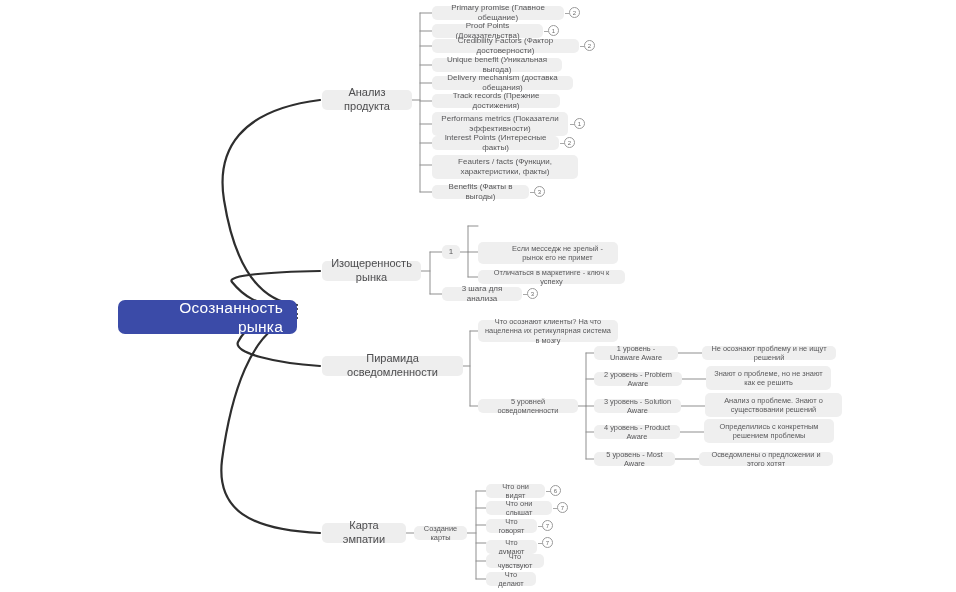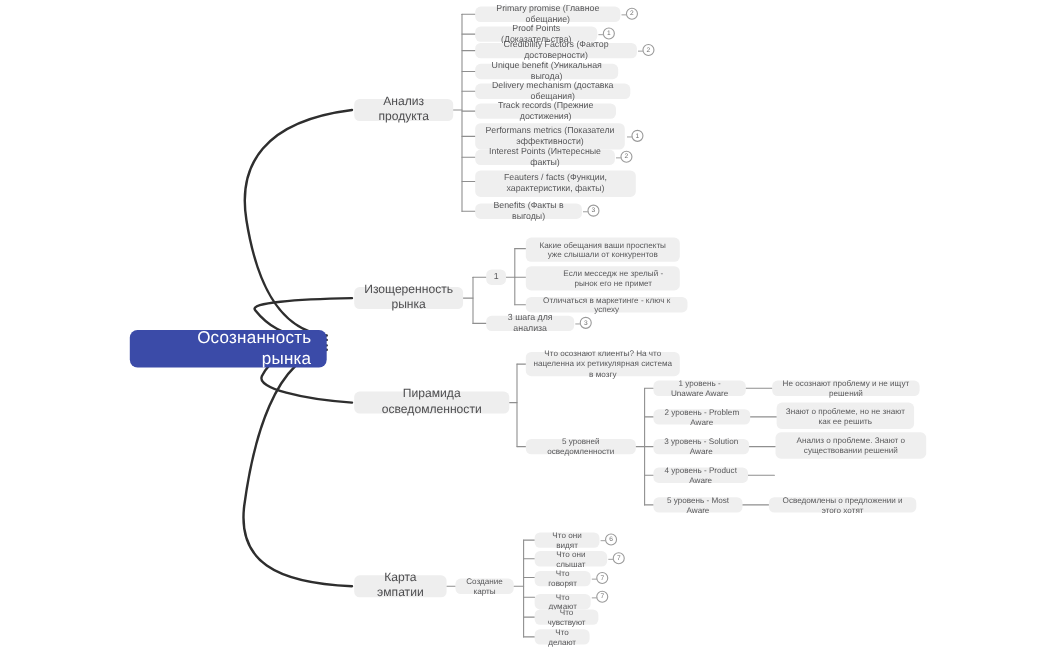--- a/index.html
+++ b/index.html
@@ -226,23 +226,20 @@
     <span>Benefits (Факты в выгоды)</span>
   </div>
   <div class="badge" style="left:534px; top:186px;">
     <span>3</span>
   </div>
 
   <div class="node l2" style="left:442px; top:245px; width:18px; height:14px;">
     <span>1</span>
   </div>
 
-  <div class="node l3" style="left:478px; top:216px; width:140px; height:22px;">
-    <span>Какие обещания ваши проспекты уже слышали от конкурентов</span>
-  </div>
   <div class="node l3" style="left:478px; top:242px; width:140px; height:22px;padding-left:26px;">
     <span>Если месседж не зрелый - рынок его не примет</span>
   </div>
   <div class="node l3" style="left:478px; top:270px; width:147px; height:14px;">
     <span>Отличаться в маркетинге - ключ к успеху</span>
   </div>
 
   <div class="node l2" style="left:442px; top:287px; width:80px; height:14px;">
     <span>3 шага для анализа</span>
   </div>
@@ -275,20 +272,23 @@
   <div class="node l3" style="left:594px; top:399px; width:87px; height:14px;">
     <span>3 уровень - Solution Aware</span>
   </div>
   <div class="node l3" style="left:705px; top:393px; width:137px; height:24px;">
     <span>Анализ о проблеме. Знают о существовании решений</span>
   </div>
 
   <div class="node l3" style="left:594px; top:425px; width:86px; height:14px;">
     <span>4 уровень - Product Aware</span>
   </div>
+  <div class="node l3" style="left:704px; top:419px; width:130px; height:24px;">
+    <span>Определились с конкретным решением проблемы</span>
+  </div>
 
   <div class="node l3" style="left:594px; top:452px; width:81px; height:14px;">
     <span>5 уровень - Most Aware</span>
   </div>
   <div class="node l3" style="left:699px; top:452px; width:134px; height:14px;">
     <span>Осведомлены о предложении и этого хотят</span>
   </div>
 
   <div class="node l3" style="left:414px; top:526px; width:53px; height:14px;">
     <span>Создание карты</span>

